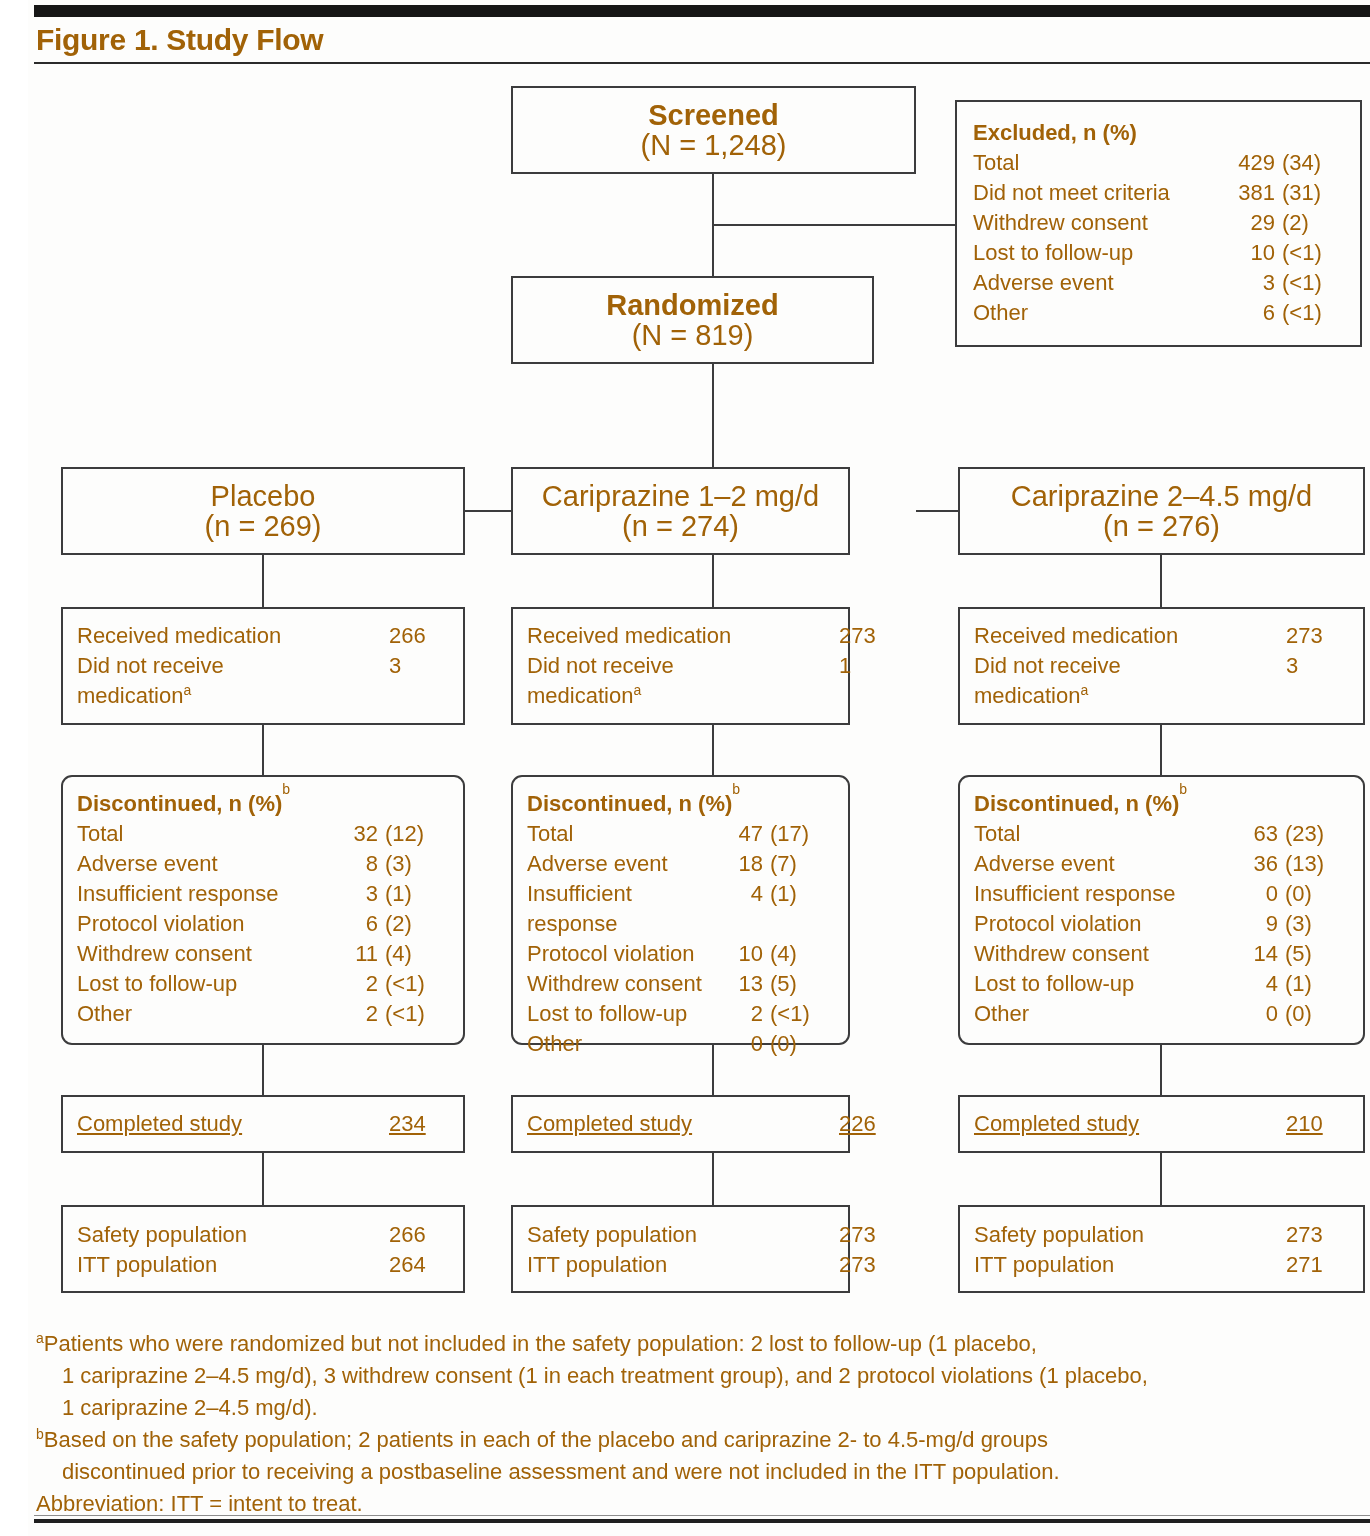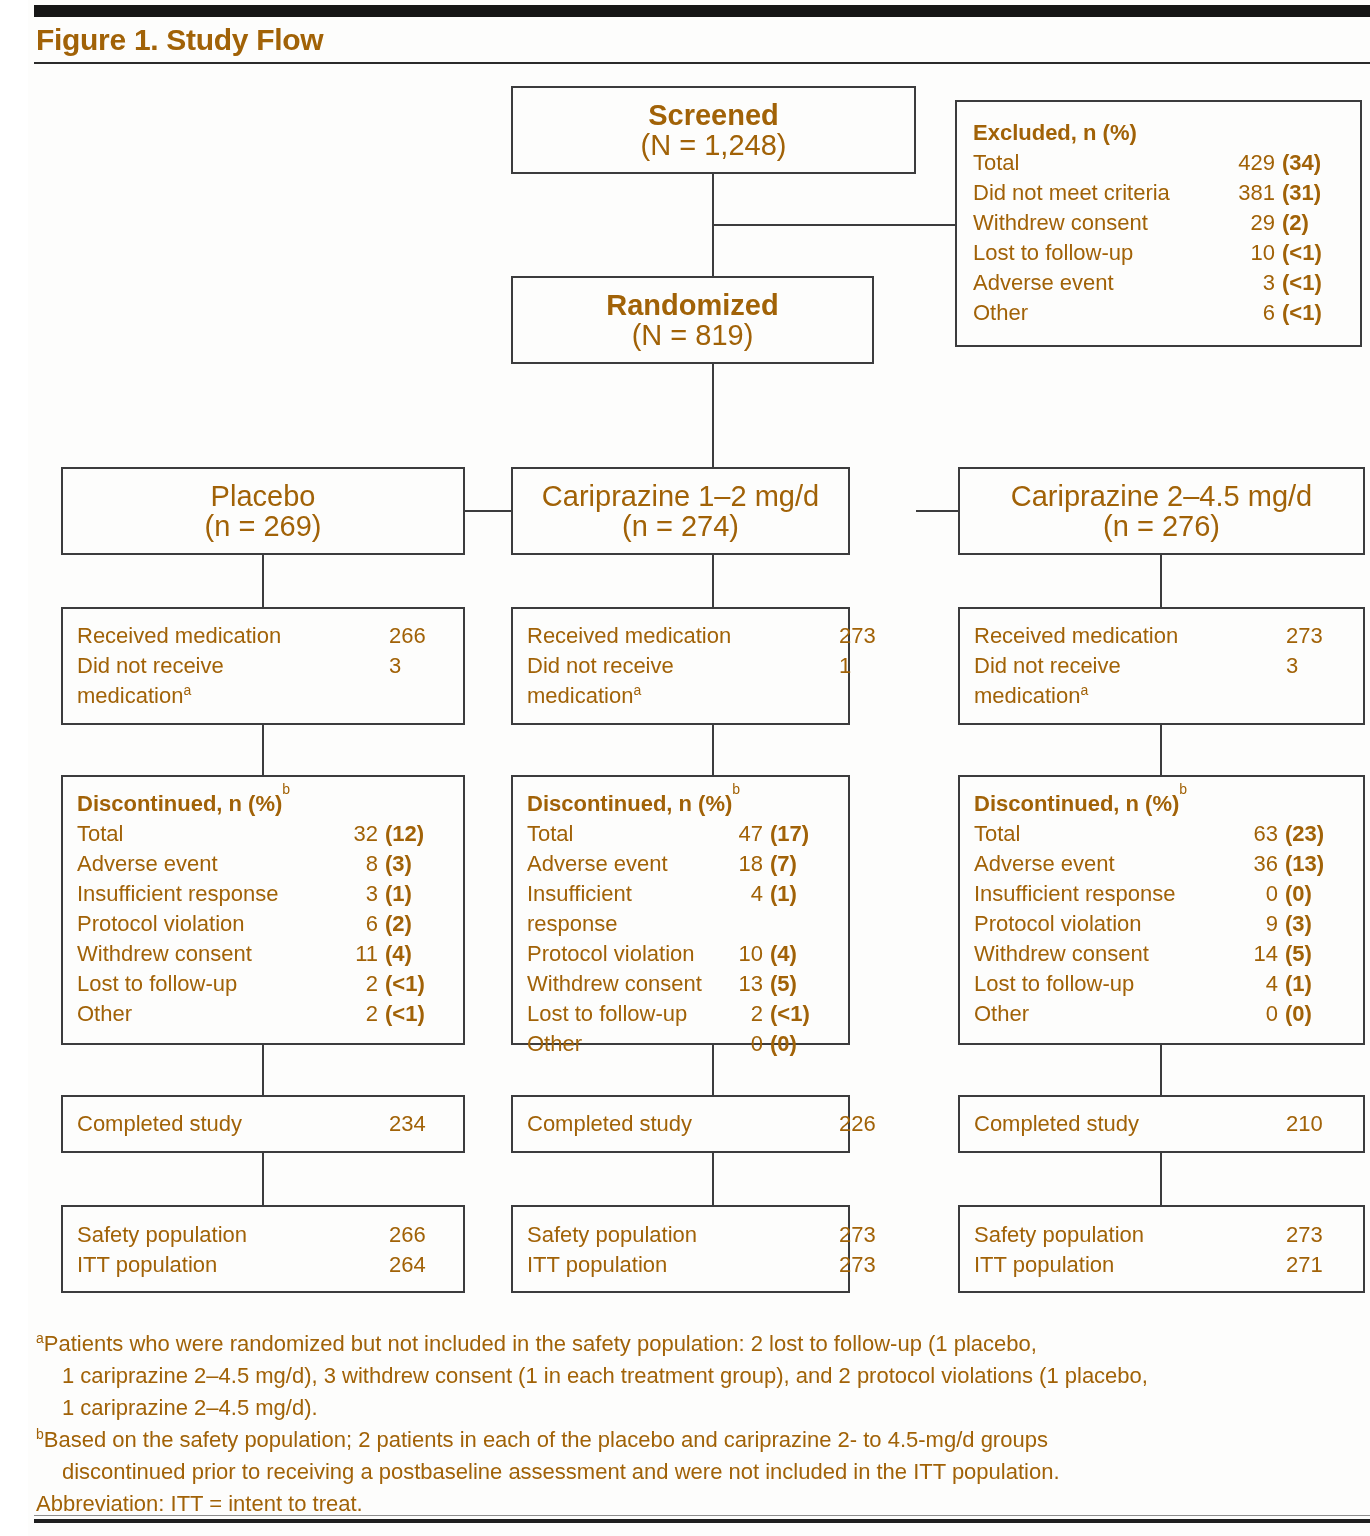--- a/index.html
+++ b/index.html
@@ -17,34 +17,34 @@
   .b{font-weight:700;}
   sup{font-size:14px;line-height:0;font-weight:400;}
 
   
   .c1{left:33px;width:404px;}
   .c2{left:483px;width:339px;}
   .c3{left:930px;width:407px;}
   
   .arm-y{top:467px;height:88px;}
   .rec-y{top:607px;height:118px;}
-  .dis-y{top:775px;height:270px;}
+  .dis-y{top:775px;height:270px;border-radius:11px;}
   .com-y{top:1095px;height:58px;}
   .pop-y{top:1205px;height:88px;}
 
   .exc{padding:16px 16px 0 16px;}
   .dis{padding:12px 16px 0 14px;}
   .rec{padding:12px 4px 0 14px;}
   .pop{padding:13px 16px 8px 14px;}
-  .com{display:flex;align-items:center;padding:0 16px 0 14px;}
+  .com{display:flex;align-items:center;padding:0 16px 0 14px;text-decoration:underline;}
 
   .row{display:flex;align-items:flex-start;}
   .row .lbl{flex:1;}
   .row .num{width:44px;text-align:right;white-space:nowrap;}
-  .row .pct{width:62px;margin-left:7px;white-space:nowrap;font-weight:bold;}
+  .row .pct{width:62px;margin-left:7px;white-space:nowrap;}
   .lv .lbl{flex:none;width:312px;}
   .com .row{width:100%;}
 
   .vl{position:absolute;width:2px;background:#3c3c3d;}
   .hl{position:absolute;height:2px;background:#3c3c3d;}
 
   .fnotes{position:absolute;left:8px;top:1328px;width:1354px;font-size:22px;line-height:32px;}
   .ind{padding-left:26px;}
 
   .brule-thin{position:absolute;left:6px;right:6px;top:1515px;height:1px;background:#8d8d8d;}

